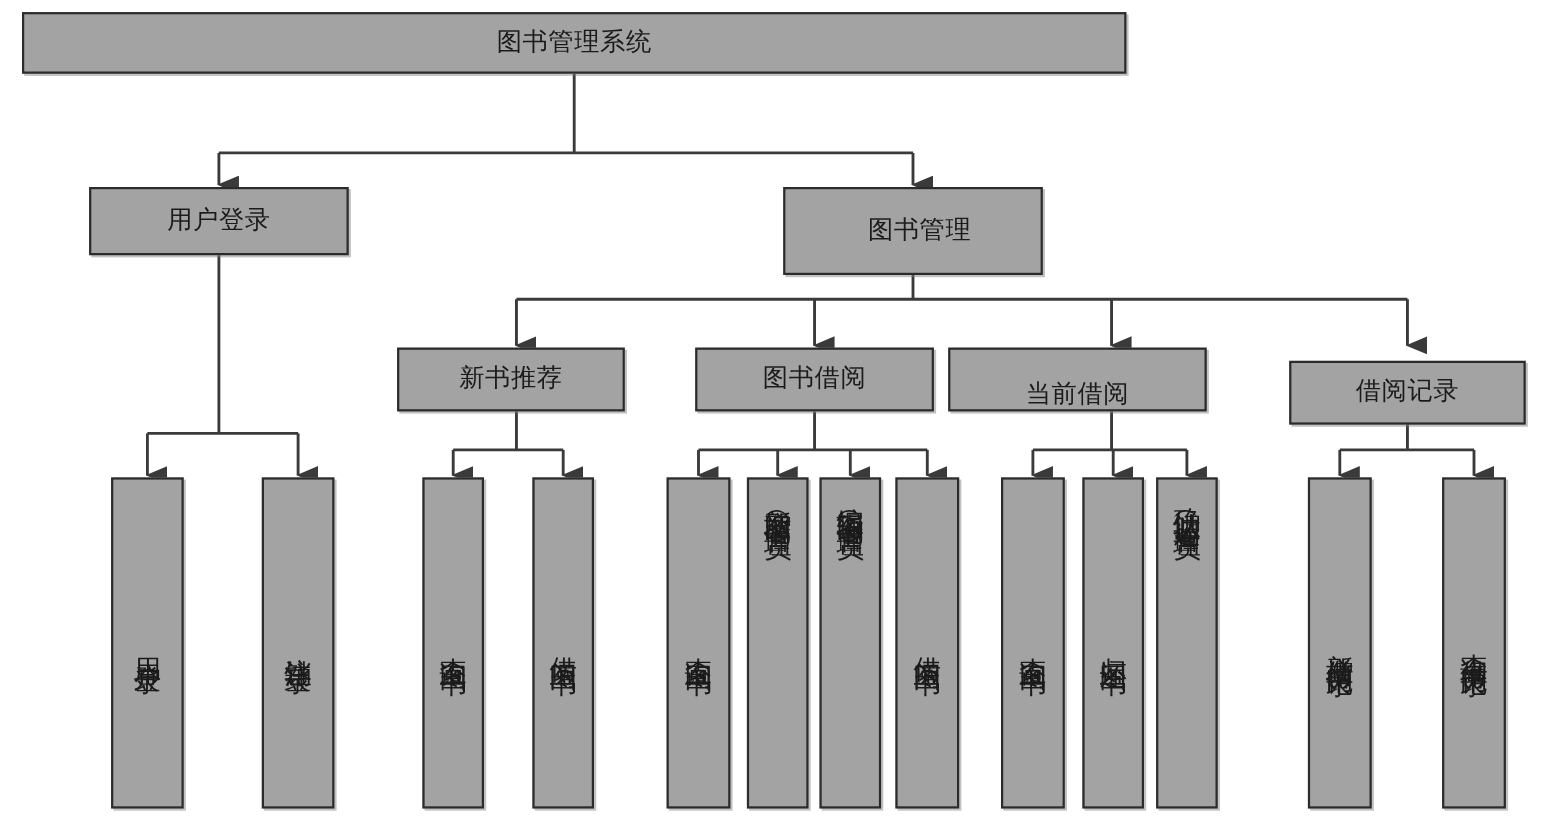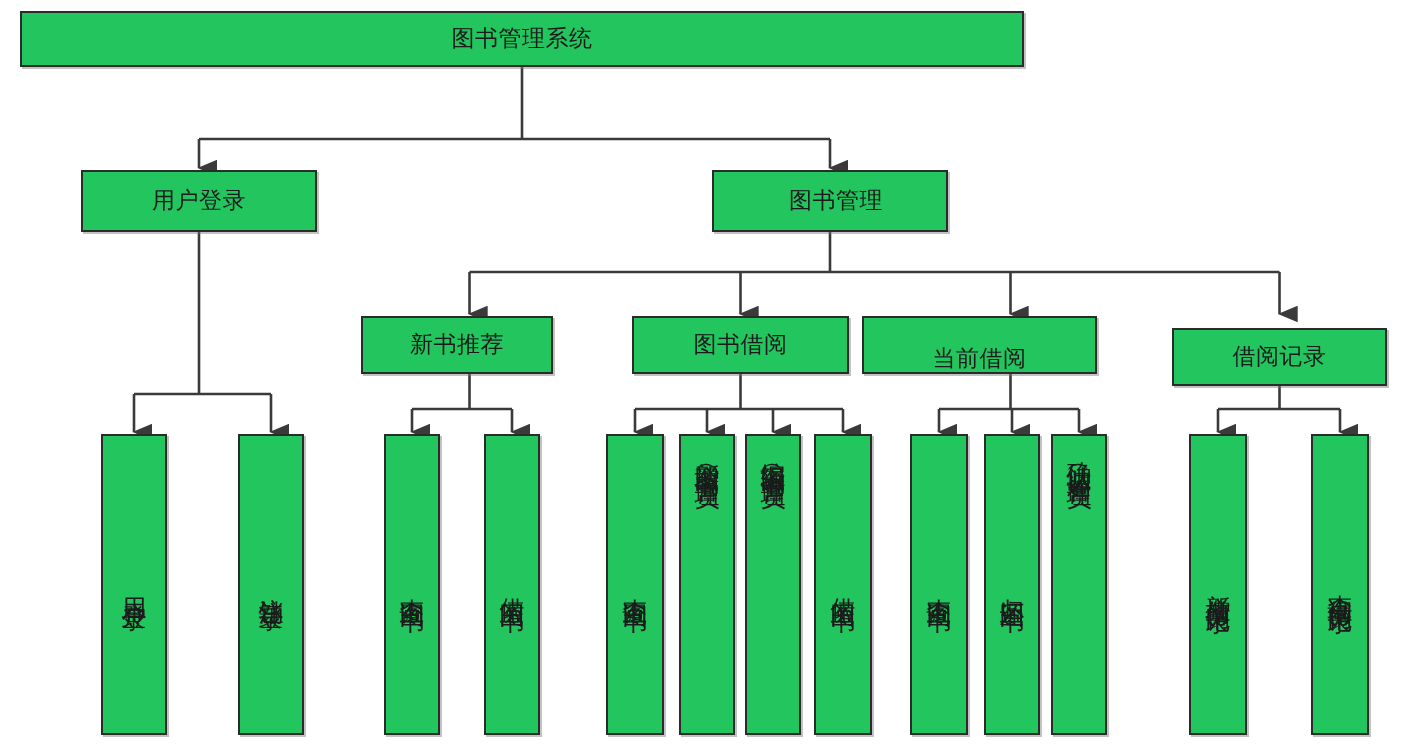--- a/index.html
+++ b/index.html
@@ -23,21 +23,21 @@
   svg.connectors {
     position: absolute;
     left: 0;
     top: 0;
     width: 1405px;
     height: 747px;
   }
   .node {
     position: absolute;
     box-sizing: border-box;
-    background: #22c55e;
+    background: #a3a3a3;
     border: 2.2px solid #2b2b2b;
     box-shadow: 2px 2px 0 rgba(120,120,120,0.45);
     display: flex;
     align-items: center;
     justify-content: center;
     overflow: hidden;
   }
   .node-label {
     color: #1b1b1b;
     line-height: 1.12;
@@ -124,24 +124,24 @@
       </g>
   </svg>
 
   <div id="node-layer">
       <div class="node horizontal" style="left: 20px; top: 11px; width: 1004px; height: 56px;">
         <span class="node-label">图书管理系统</span>
       </div>
       <div class="node horizontal" style="left: 81px; top: 170px; width: 236px; height: 62px;">
         <span class="node-label">用户登录</span>
       </div>
-      <div class="node horizontal" style="left: 712px; top: 170px; width: 236px; height: 62px; padding-left: 12px;">
+      <div class="node horizontal" style="left: 712px; top: 170px; width: 236px; height: 80px; padding-left: 12px;">
         <span class="node-label">图书管理</span>
       </div>
-      <div class="node horizontal" style="left: 361px; top: 316px; width: 192px; height: 58px;">
+      <div class="node horizontal" style="left: 361px; top: 316px; width: 207px; height: 58px;">
         <span class="node-label">新书推荐</span>
       </div>
       <div class="node horizontal" style="left: 632px; top: 316px; width: 217px; height: 58px;">
         <span class="node-label">图书借阅</span>
       </div>
       <div class="node horizontal" style="left: 862px; top: 316px; width: 235px; height: 58px; align-items: flex-end;">
         <span class="node-label">当前借阅</span>
       </div>
       <div class="node horizontal" style="left: 1172px; top: 328px; width: 215px; height: 58px;">
         <span class="node-label">借阅记录</span>

